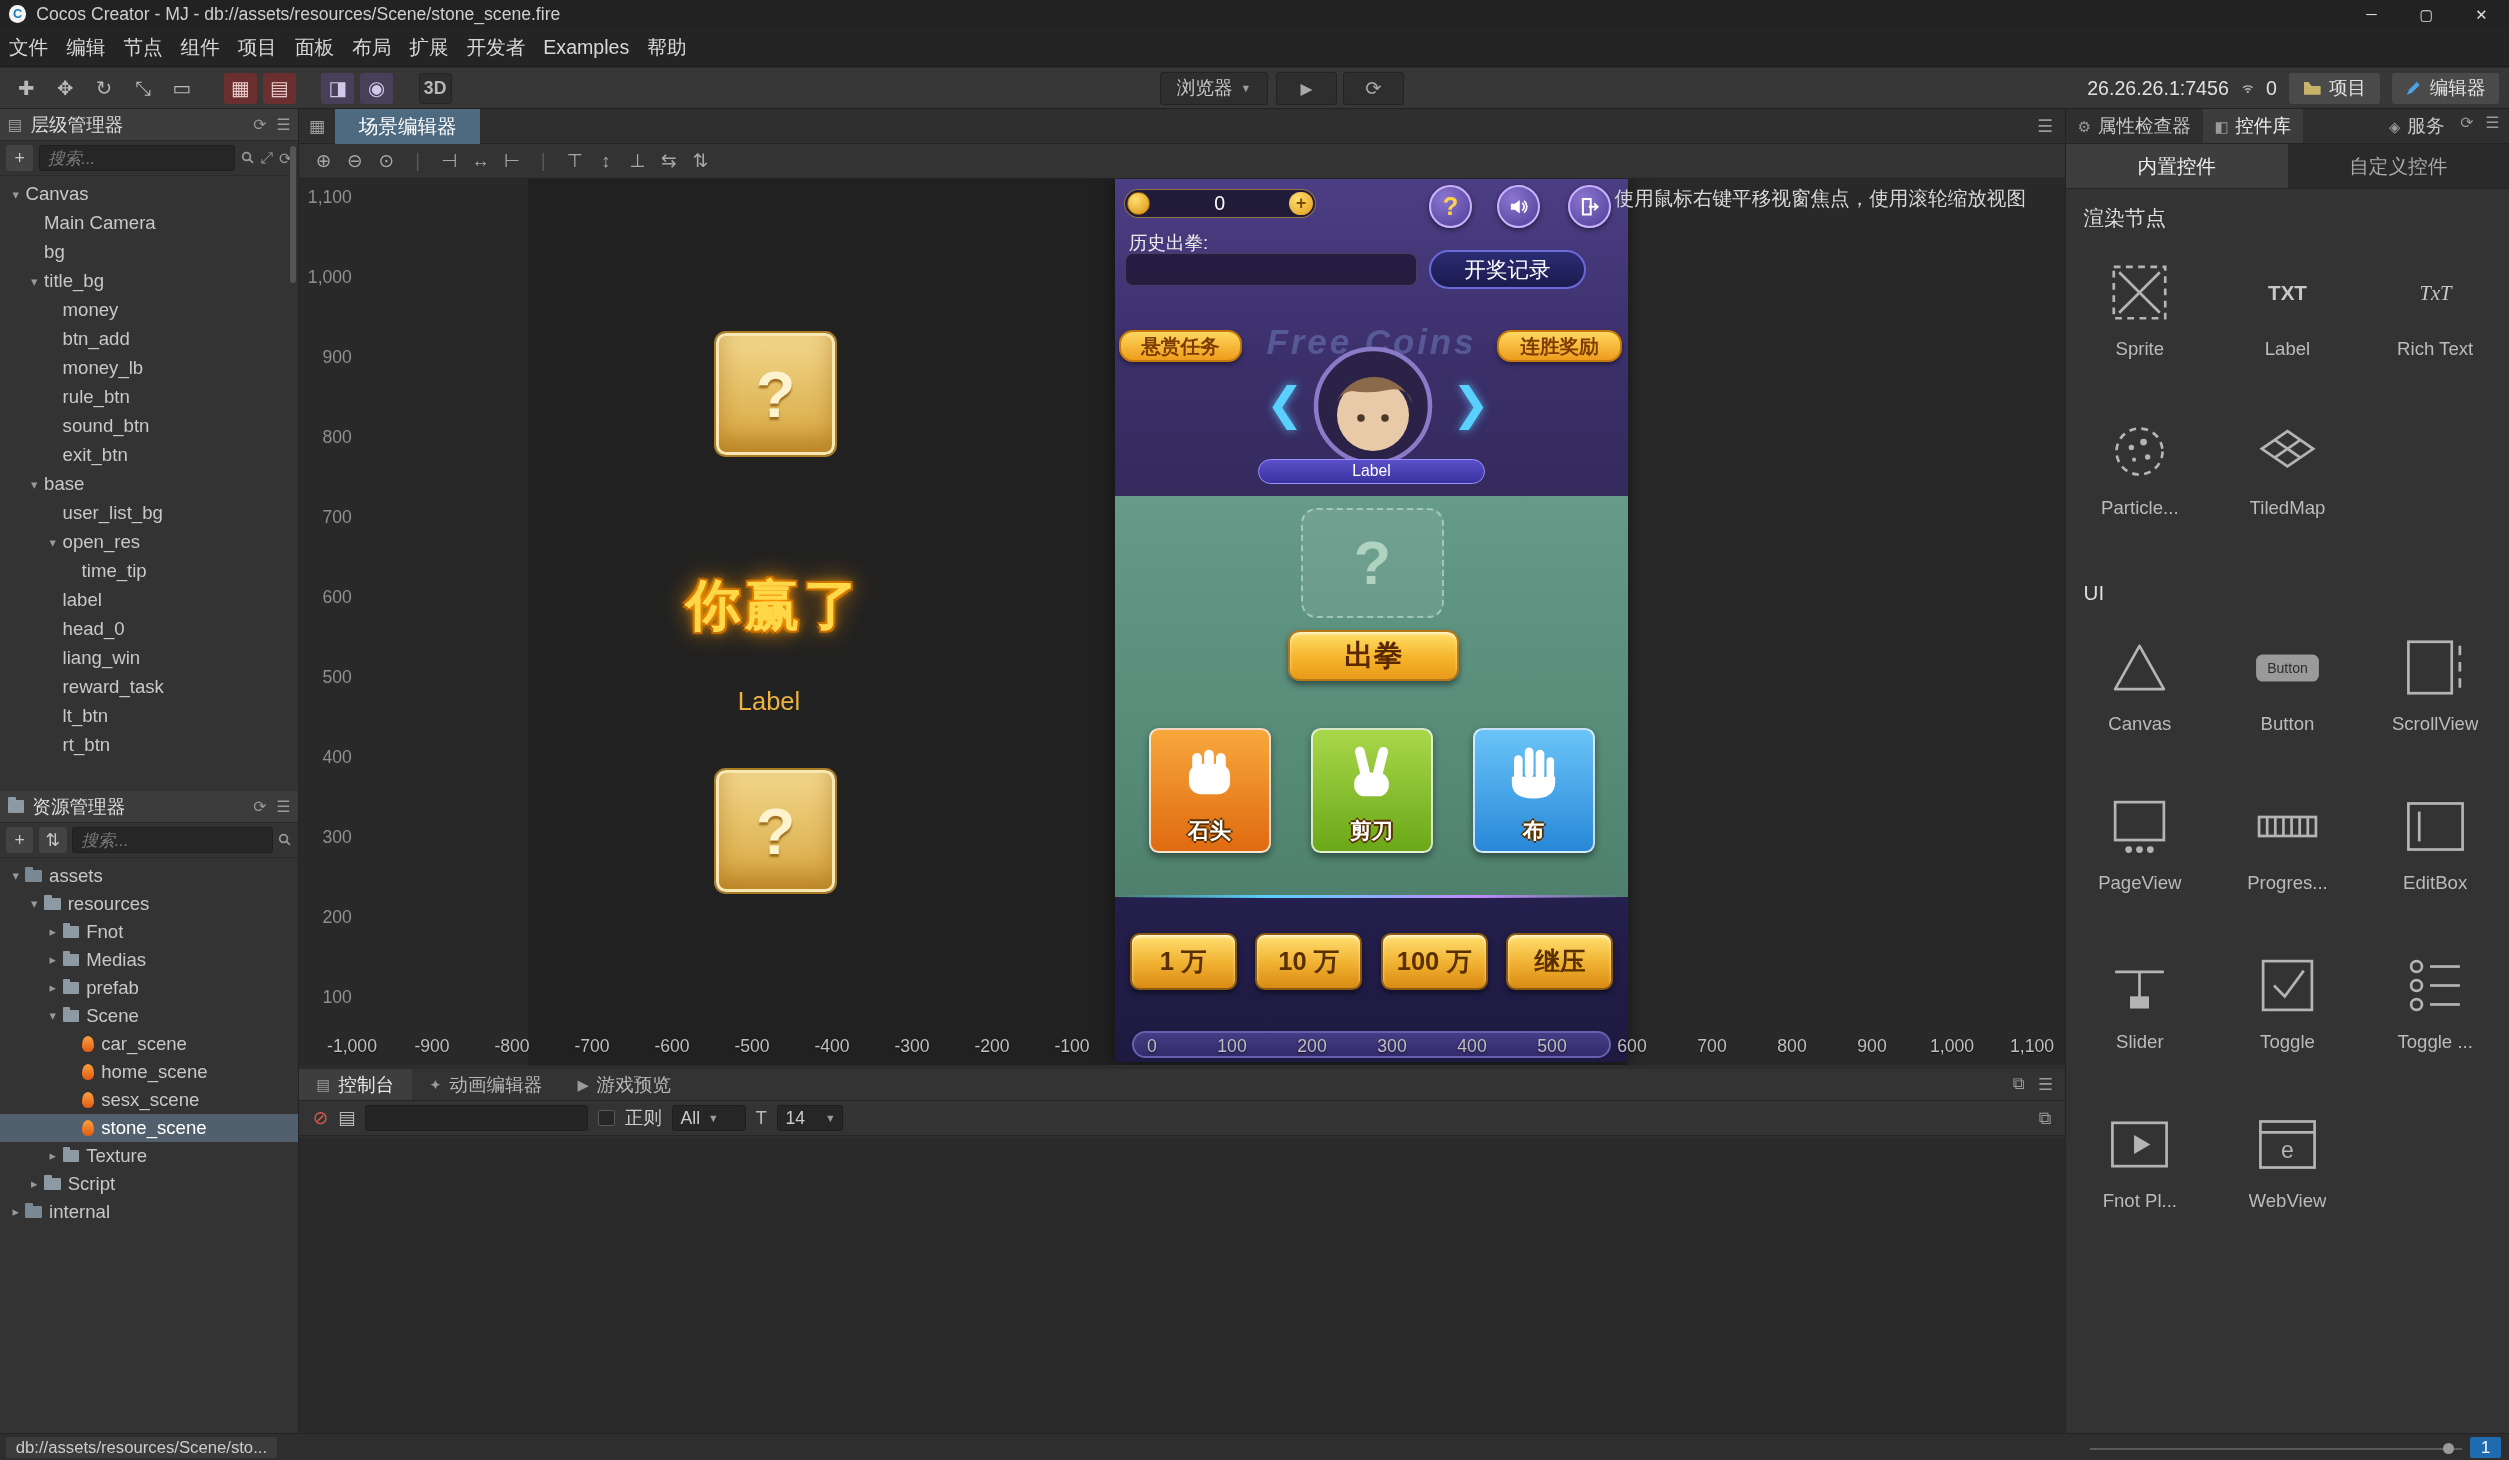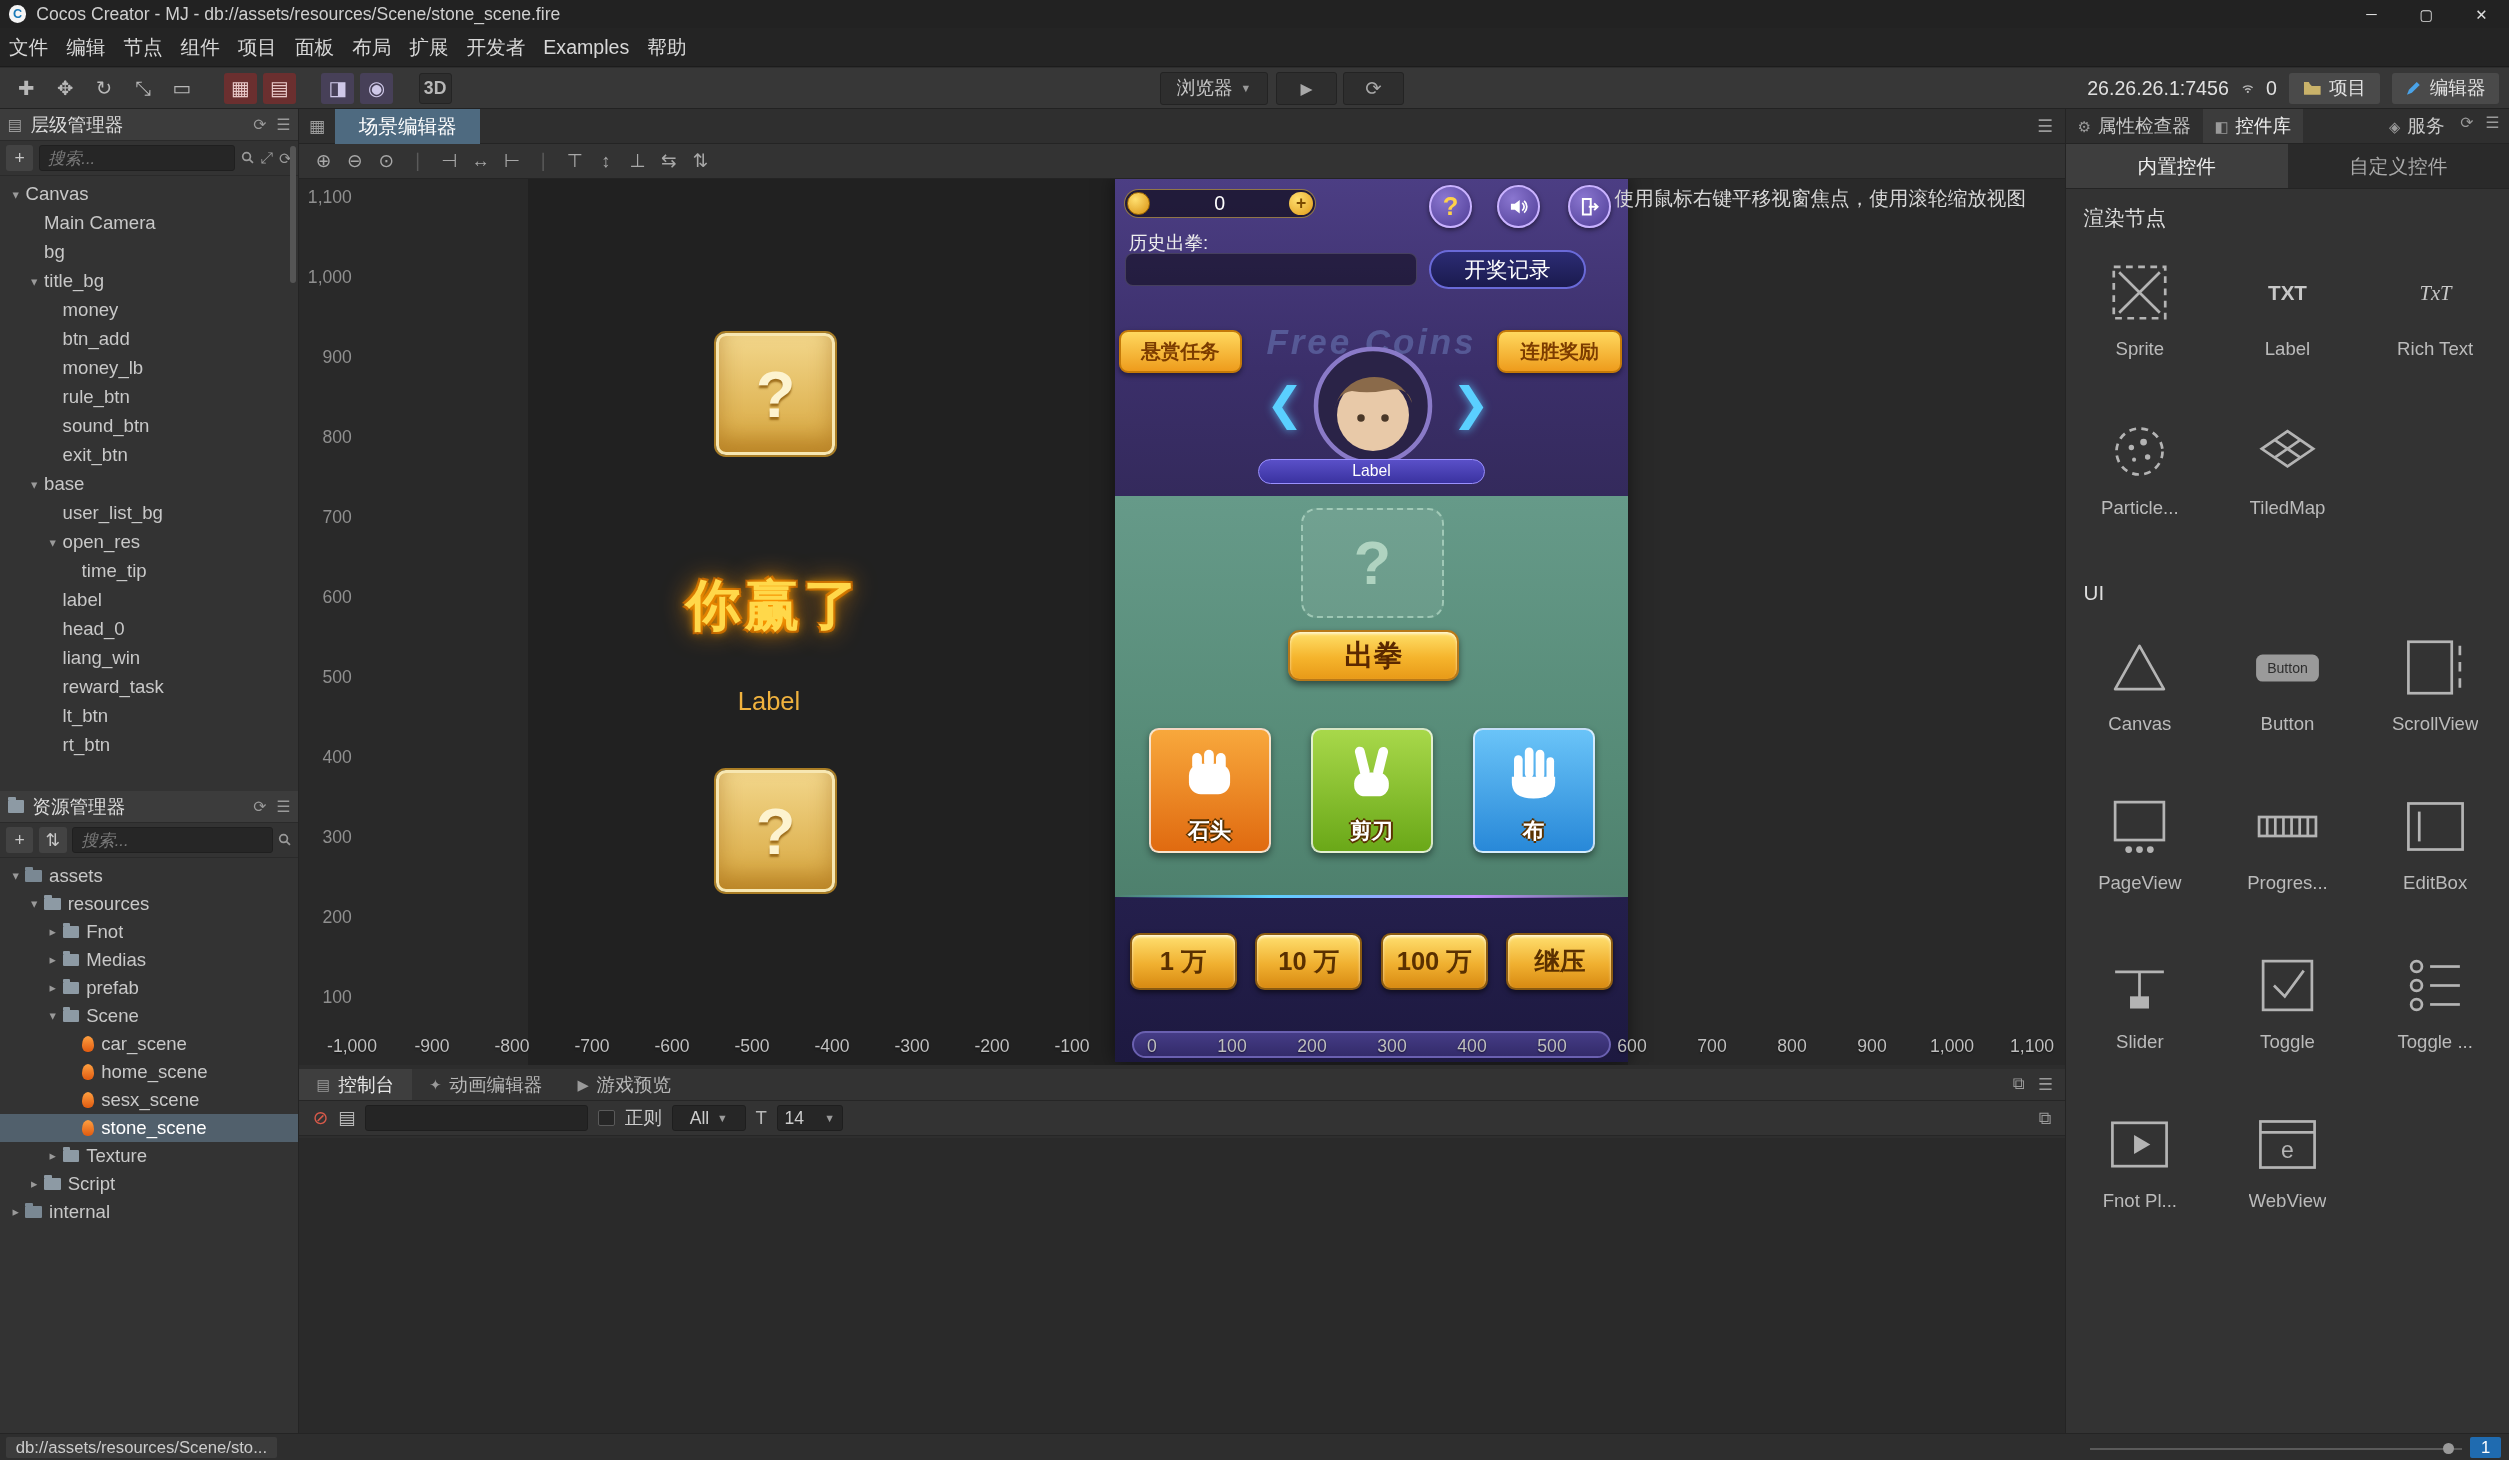--- a/index.html
+++ b/index.html
@@ -103,21 +103,21 @@
   .coin-add { width:23.5px; height:23.5px; border-radius:50%; background:radial-gradient(circle at 35% 30%,#ffe070,#e09a18); color:#7a4a00; font-weight:bold; font-size:17.6px; display:flex; align-items:center; justify-content:center; margin-right:2px;}
   .circle-btn { position:absolute; top:7.8px; width:43px; height:43px; border-radius:50%;
      background:radial-gradient(circle at 35% 30%,#8a76d0,#4f3d96); border:2px solid #c9b2ff;
      box-shadow:0 2px 4.9px rgba(0,0,0,.5); display:flex; align-items:center; justify-content:center;}
   .btn-help { left:314px; color:#ffd24a; font-size:25.5px; font-weight:bold; }
   .btn-sound { left:382px; } .btn-exit { left:453px; }
   .history-label { position:absolute; left:13.7px; top:53px; font-size:18.6px; color:#eeeeee; }
   .history-bar { position:absolute; left:9.8px; top:76px; width:292px; height:33px; background:rgba(0,0,0,.45); border:1px solid rgba(255,255,255,.15); border-radius:7.8px;}
   .record-btn { position:absolute; left:314px; top:73px; width:157px; height:39px; background:linear-gradient(180deg,#2c2c74,#1a1a4e);
      border:2px solid #6a6ad8; border-radius:19.6px; color:#ffffff; font-size:21.6px; display:flex; align-items:center; justify-content:center;}
-  .gold-tab { position:absolute; top:153px; height:43px; background:linear-gradient(180deg,#ffd85e,#ee9c1c); border:2px solid #c47a08; border-radius:9px;
+  .gold-tab { position:absolute; top:153px; height:32px; background:linear-gradient(180deg,#ffd85e,#ee9c1c); border:2px solid #c47a08; border-radius:14px;
      color:#7c3c00; font-weight:bold; font-size:19.6px; display:flex; align-items:center; justify-content:center; box-shadow:0 2.9px 4.9px rgba(0,0,0,.4);}
   .task-btn { left:3.9px; width:123px; } .streak-btn { left:382px; width:125px; }
   .avatar { position:absolute; left:198px; top:169px; width:120px; height:120px; }
   .nav-arrow { position:absolute; top:200px; font-size:45px; font-weight:bold; color:#5ad0ff; text-shadow:0 0 9.8px rgba(90,200,255,.8);}
   .arrow-left { left:151px; } .arrow-right { left:337px; }
   .name-pill { position:absolute; left:143px; top:282px; width:227px; height:24.5px; background:linear-gradient(180deg,#5a50c8,#3a32a0);
      border:1px solid #9a90ff; border-radius:12.7px; color:#ffffff; font-size:15.7px; display:flex; align-items:center; justify-content:center;}
   .gp-green { position:absolute; top:319px; left:0; right:0; height:402px; background:linear-gradient(180deg,#669a89 0%,#558a76 70%,#4e806d 100%);}
   .mystery { position:absolute; left:186px; top:331px; width:143px; height:110px; background:rgba(255,255,255,.08);
      border:2.9px dashed rgba(200,235,215,.55); border-radius:15.7px; display:flex; align-items:center; justify-content:center;
@@ -149,21 +149,21 @@
   .console-tab { height:100%; padding:0 17.6px; display:flex; align-items:center; gap:7.8px; font-size:18.6px; color:#b8b8b8;}
   .console-tab.active { background:#3e3e3e; color:#e8e8e8; }
   .console-tab-icon { font-size:14.7px; color:#9a9a9a; }
   .console-tabs-right { margin-left:auto; margin-right:11.8px; display:flex; gap:13.7px; color:#9a9a9a; font-size:16.7px;}
   .console-filter { height:35px; background:#333333; border-bottom:1px solid #262626; display:flex; align-items:center; gap:9.8px; padding:0 13.7px;}
   .cf-icon { font-size:18.6px; color:#b8b8b8; }
   .cf-icon.clear { color:#d85a4a; }
   .console-input { width:223px; height:25.5px; background:#252525; border:1px solid #1e1e1e; border-radius:2.9px; }
   .checkbox { width:16.7px; height:16.7px; background:#262626; border:1px solid #5a5a5a; border-radius:2px;}
   .cf-label { font-size:18.6px; color:#cccccc; }
-  .dropdown { height:26.5px; background:#262626; border:1px solid #1e1e1e; border-radius:2.9px; display:flex; align-items:center; justify-content:center; padding:0 7.8px; font-size:17.6px; color:#cccccc; gap:7.8px;}
+  .dropdown { height:26.5px; background:#262626; border:1px solid #1e1e1e; border-radius:2.9px; display:flex; align-items:center; justify-content:flex-start; padding:0 7.8px; font-size:17.6px; color:#cccccc; gap:7.8px;}
   .dd-all { width:74px; } .dd-font { width:66px;gap:20px; }
   .dd-arrow { font-size:10.8px; color:#9a9a9a; }
   .console-body { position:absolute; top:69px; bottom:0; left:0; right:0; background:#2a2a2a; }
   .console-right-icon { margin-left:auto; color:#9a9a9a; font-size:17.6px;}
 
   
   .rightbar { position:absolute; left:2065px; top:109px; width:444px; height:1324px; background:#333333; border-left:1px solid #242424;}
   .right-tabs { height:35px; background:#2f2f2f; border-bottom:1px solid #242424; display:flex; align-items:center;}
   .right-tab { height:100%; display:flex; align-items:center; gap:6.9px; padding:0 11.8px; font-size:18.6px; color:#c8c8c8;}
   .right-tab.active { background:#3c3c3c; color:#eeeeee; }

